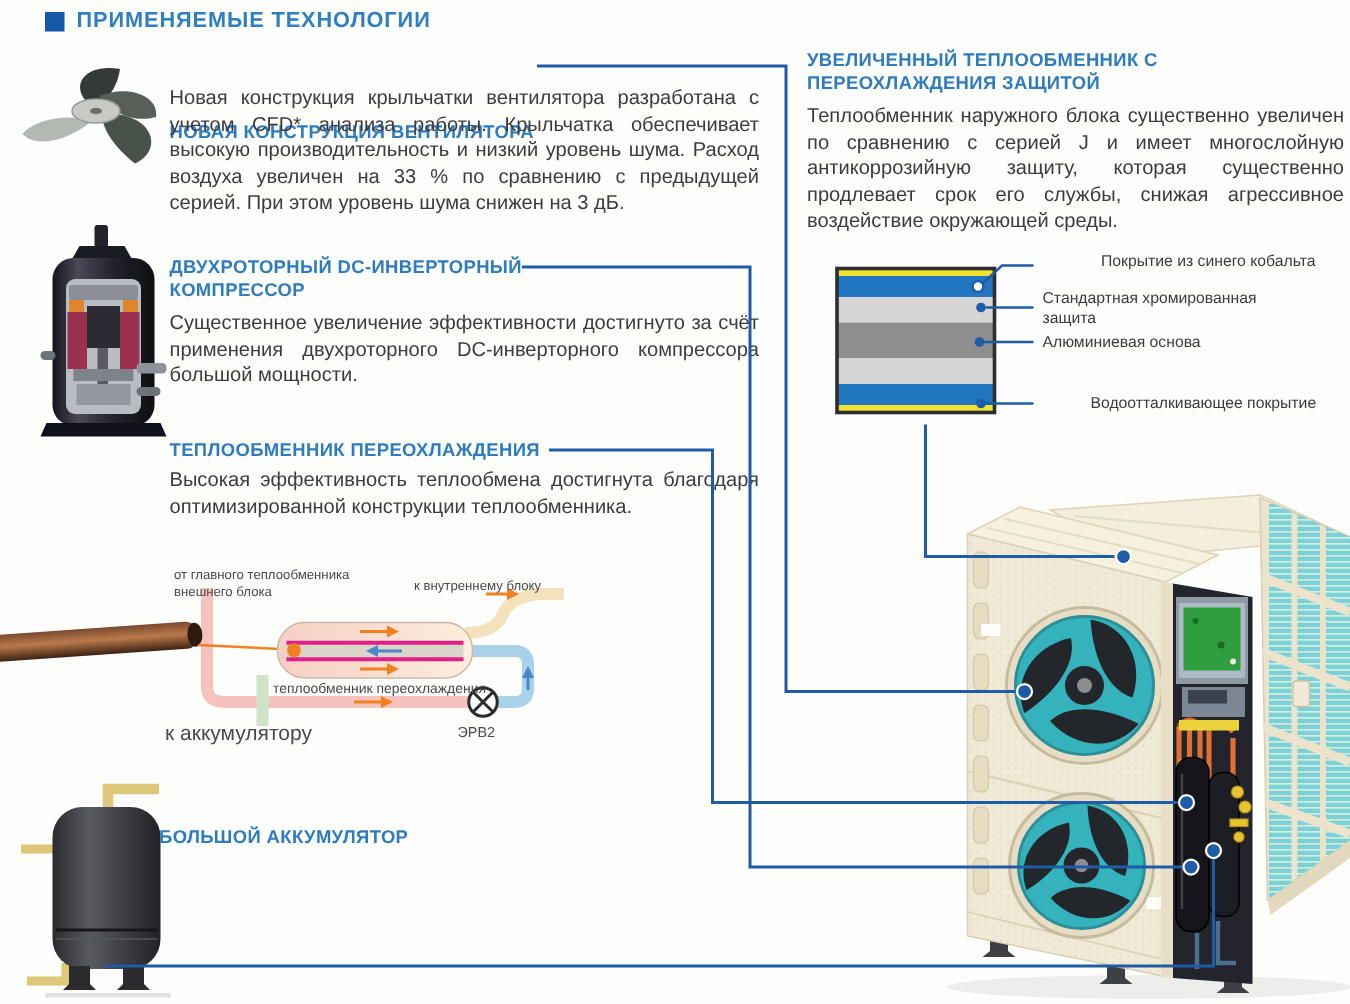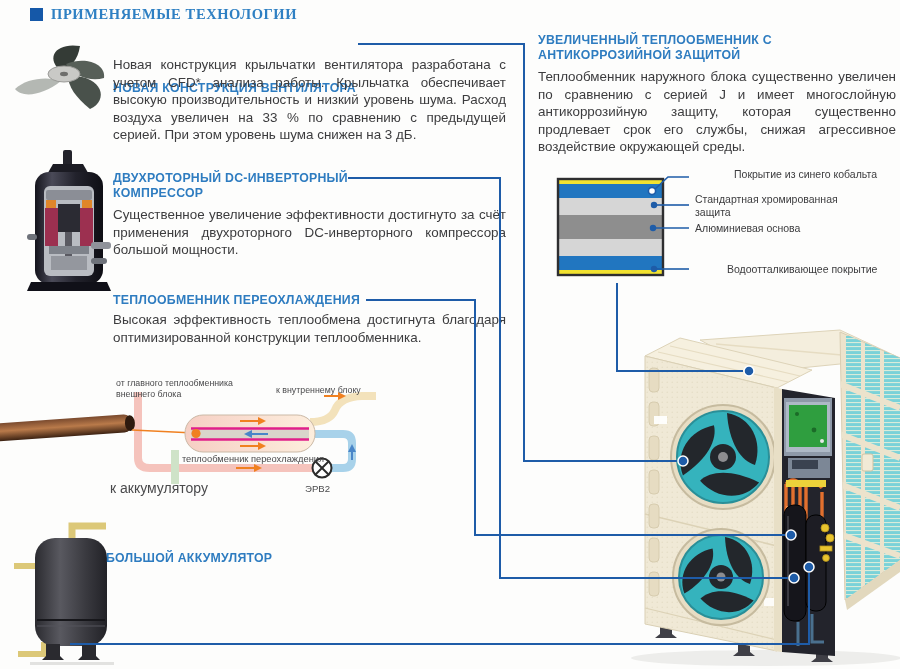--- a/index.html
+++ b/index.html
@@ -1,19 +1,19 @@
 <!DOCTYPE html>
 <html><head>
 <meta charset="utf-8">
 <style>
   html,body{margin:0;padding:0;background:#ffffff;}
   .page{position:relative;width:900px;height:669px;background:#fdfdfc;overflow:hidden;
         font-family:"Liberation Sans",sans-serif;}
   .abs{position:absolute;}
-  .header-row{position:absolute;left:30px;top:6px;display:flex;align-items:center;gap:8px;font-family:Liberation Serif, serif;}
+  .header-row{position:absolute;left:30px;top:6px;display:flex;align-items:center;gap:8px;}
   .header-sq{width:13px;height:13px;background:#1558a8;}
   .header-title{color:#2f80c3;font-size:14.5px;font-weight:700;letter-spacing:.6px;}
   .sec-title{position:absolute;color:#2e7cc0;font-weight:700;font-size:12.3px;line-height:14.5px;letter-spacing:.25px;}
   .body-text{position:absolute;color:#3c3c3e;font-size:13.4px;line-height:17.6px;text-align:justify;}
   .dlabel{position:absolute;color:#4a4a4c;font-size:8.8px;line-height:10.5px;}
   .llabel{position:absolute;color:#3c3c3e;font-size:10.5px;line-height:12.8px;}
   svg{display:block;}
   .overlay{position:absolute;left:0;top:0;pointer-events:none;}
 </style>
 </head>
@@ -145,21 +145,21 @@
     <rect x="25" y="22" width="72" height="108" rx="20" fill="url(#tank)"></rect>
     <line x1="27" y1="104" x2="95" y2="104" stroke="#17171b" stroke-width="2"></line>
     <line x1="27" y1="110" x2="95" y2="110" stroke="#55555c" stroke-width="1"></line>
     <path d="M36,128 h14 v12 l4,4 h-22 l4,-4 Z" fill="#2a2a2f"></path>
     <path d="M72,128 h14 v12 l4,4 h-22 l4,-4 Z" fill="#2a2a2f"></path>
     <rect x="20" y="146" width="84" height="3" fill="#e2e2e0"></rect>
   </svg>
 
   <div class="sec-title" style="left:106px;top:551px;width:300px;">БОЛЬШОЙ АККУМУЛЯТОР</div>
 
-  <div class="sec-title" style="left:538px;top:33px;width:360px;">УВЕЛИЧЕННЫЙ ТЕПЛООБМЕННИК С АНТИКОРРОЗИЙНОЙ ЗАЩИТОЙ</div>
+  <div class="sec-title" style="left:538px;top:33px;width:360px;">УВЕЛИЧЕННЫЙ ТЕПЛООБМЕННИК С ПЕРЕОХЛАЖДЕНИЯ ЗАЩИТОЙ</div>
   <div class="body-text" style="left:538px;top:68px;width:358px;">Теплообменник наружного блока существенно увеличен по сравнению с серией J и имеет многослойную антикоррозийную защиту, которая существенно продлевает срок его службы, снижая агрессивное воздействие окружающей среды.</div>
 
   <svg class="abs" style="left:550px;top:175px;" width="120" height="106" viewBox="0 0 120 106">
     <rect x="8" y="4" width="105" height="5" fill="#f2e230"></rect>
     <rect x="8" y="9" width="105" height="14" fill="#2176c0"></rect>
     <rect x="8" y="23" width="105" height="17" fill="#d6d6d6"></rect>
     <rect x="8" y="40" width="105" height="24" fill="#8e8e8e"></rect>
     <rect x="8" y="64" width="105" height="17" fill="#d6d6d6"></rect>
     <rect x="8" y="81" width="105" height="14" fill="#2176c0"></rect>
     <rect x="8" y="95" width="105" height="5" fill="#f2e230"></rect>

